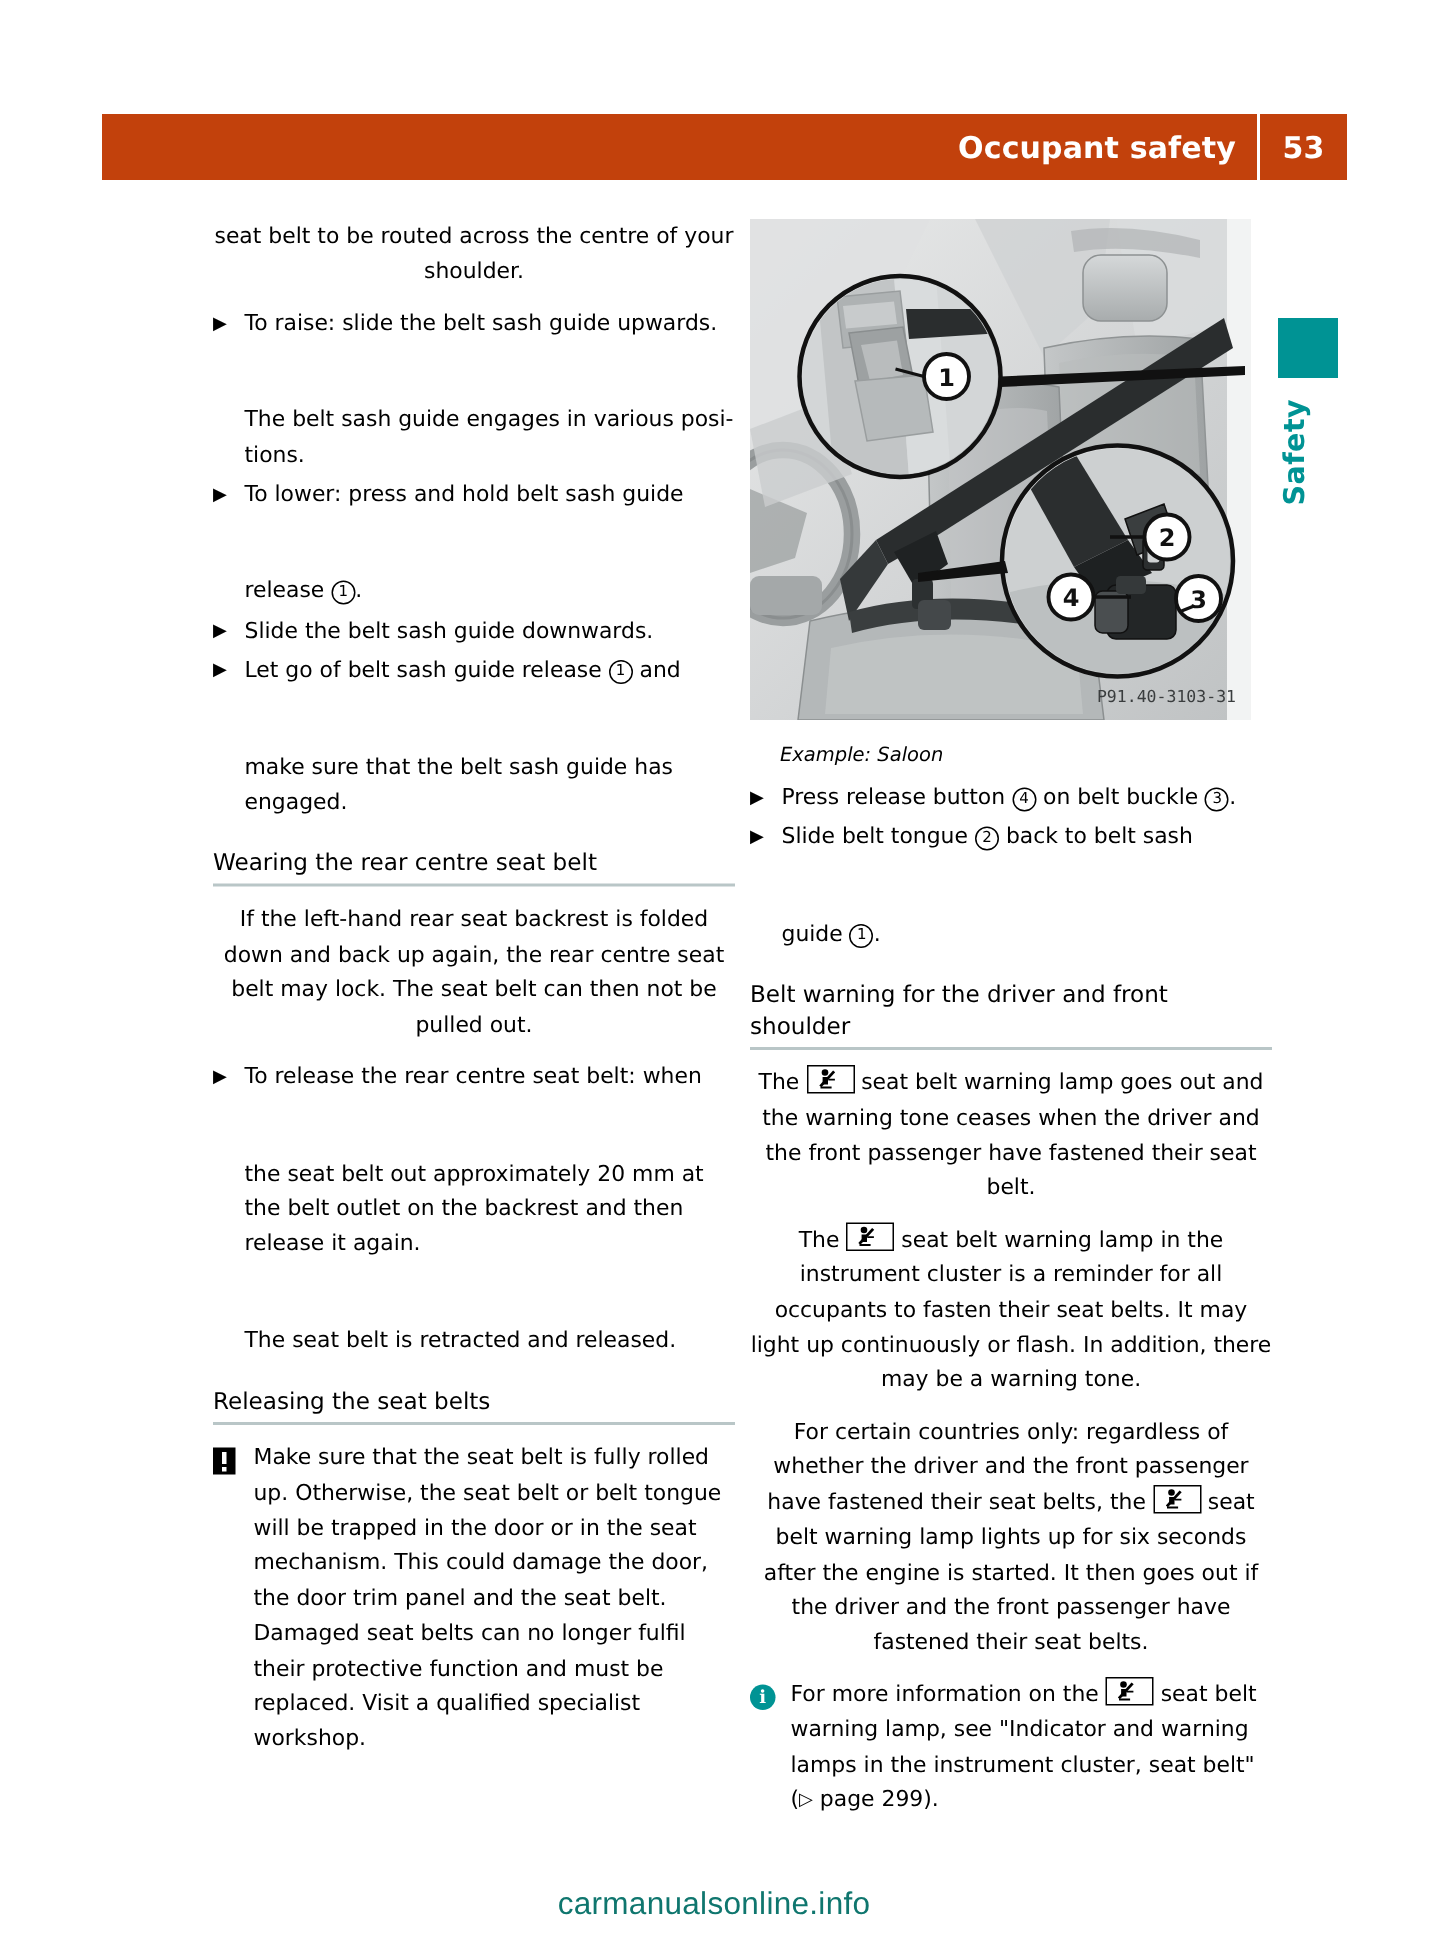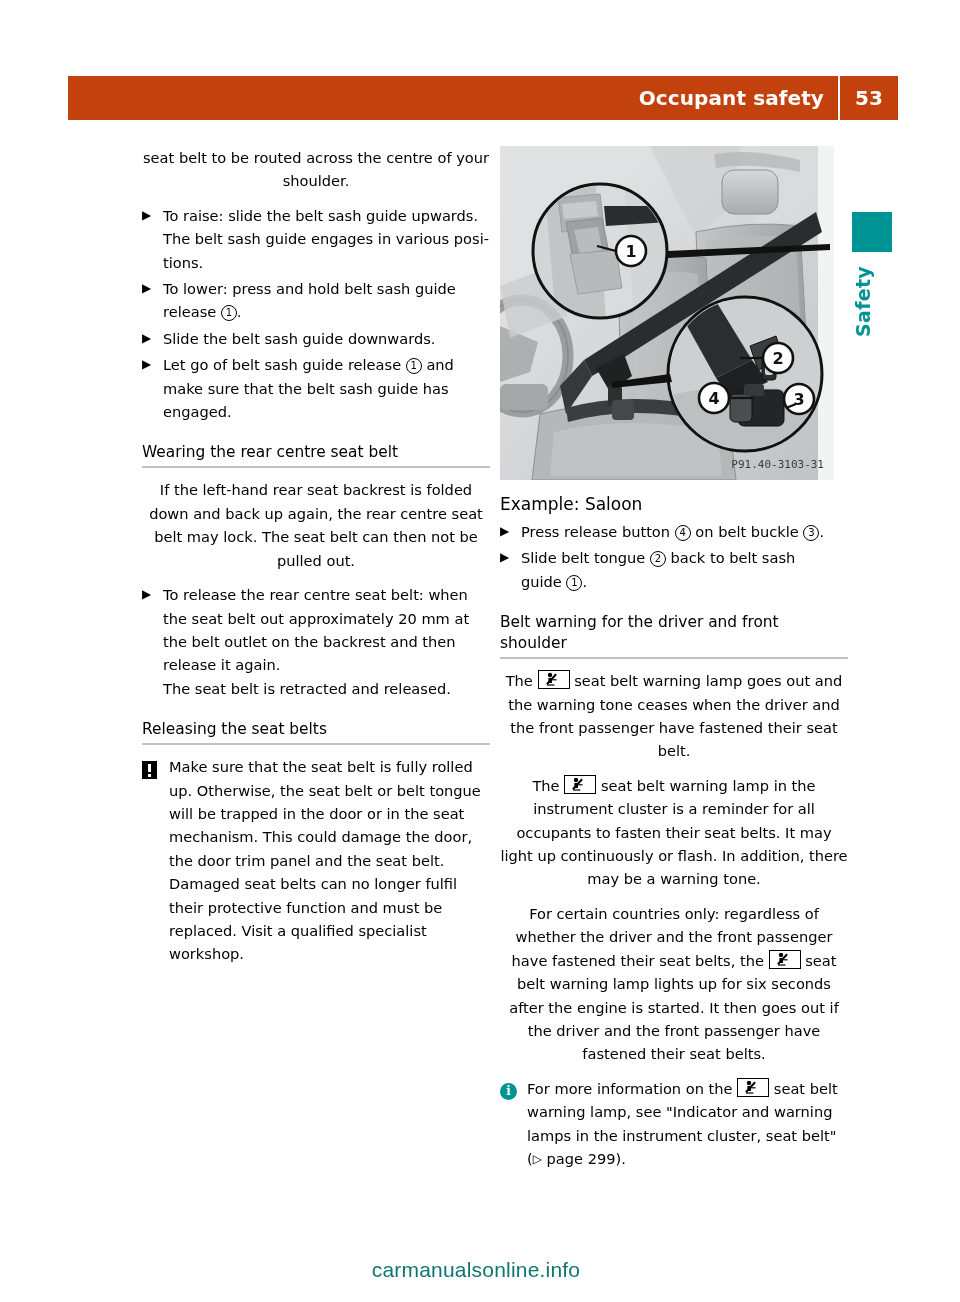--- a/index.html
+++ b/index.html
@@ -94,20 +94,21 @@
   }
   .step .marker {
     position: absolute;
     left: 0;
     top: 0;
     font-size: 12px;
     line-height: 23.4px;
   }
   .step .cont {
     display: block;
+    margin-top: 41px;
   }
 
   b, .bold { font-weight: normal; }
 
   
   .section-head {
     font-size: 15.4px;
     font-weight: normal;
     margin-top: 19px;
     margin-bottom: 0;
@@ -217,25 +218,26 @@
     left: 500px;
     top: 146px;
     width: 334px;
     height: 334px;
     overflow: hidden;
     background: #d8dadb;
   }
   .figure svg { display: block; }
   .fig-caption {
     position: absolute;
-    left: 500px;
+    left: 520px;
     top: 494px;
-    font-size: 17px;
+    font-size: 13px;
     line-height: 20px;
     color: #000;
+    font-style: italic;
   }
 
   
   .footer-wm {
     position: absolute;
     left: 0;
     top: 1258px;
     width: 960px;
     text-align: center;
     padding-right: 8px;

